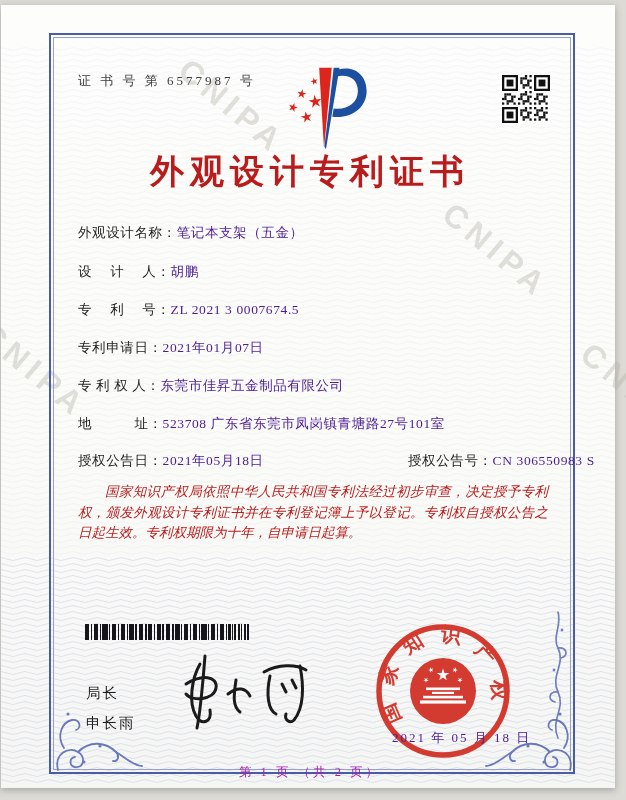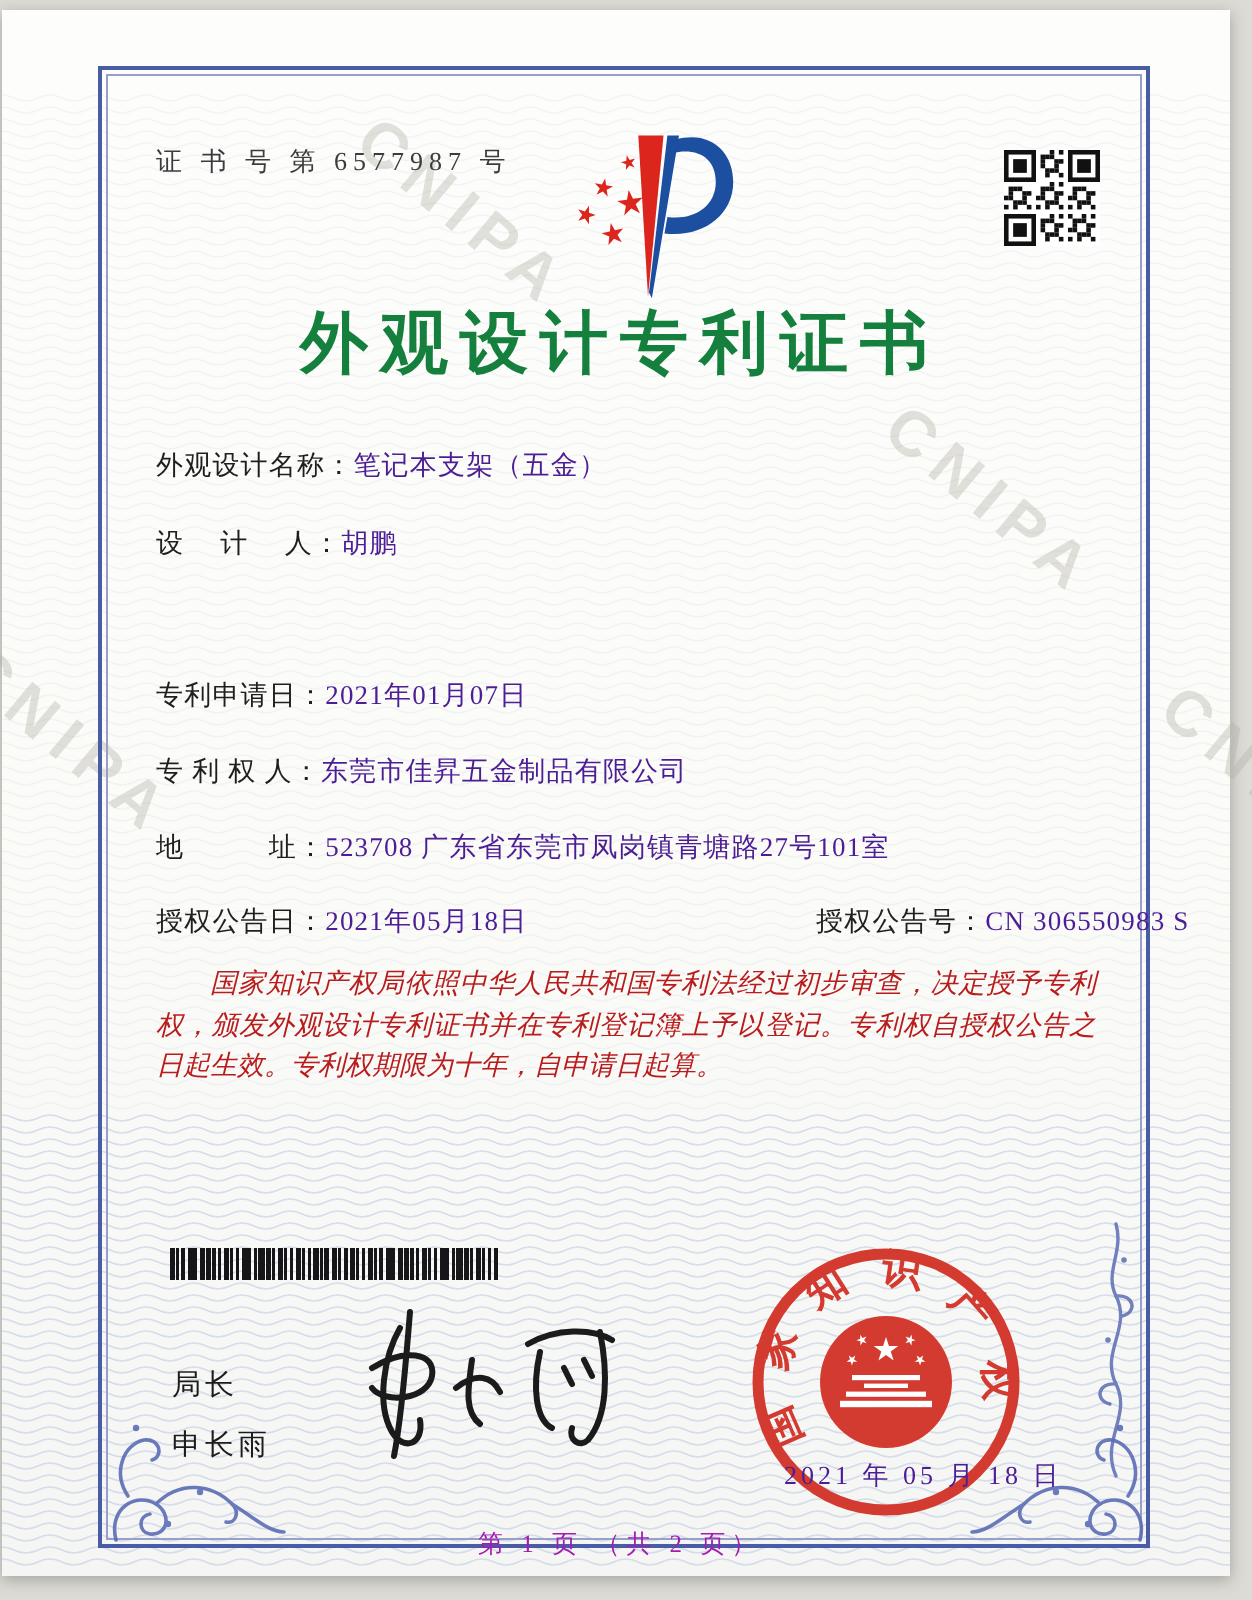--- a/index.html
+++ b/index.html
@@ -25,21 +25,21 @@
   }
   .frame-inner{position:absolute;inset:2px;border:1px solid #97a0cb;}
   .cert-no{
     position:absolute;left:78px;top:72px;z-index:3;
     font-size:13px;color:#3c3c3c;letter-spacing:3px;
   }
   .logo{position:absolute;left:280px;top:62px;z-index:3;}
   .qr{position:absolute;left:502px;top:75px;z-index:3;}
   .title{
     position:absolute;left:49px;top:149px;width:522px;z-index:3;
-    text-align:center;font-size:34px;font-weight:bold;color:#15803d;
+    text-align:center;font-size:34px;font-weight:bold;color:#b91c1c;
     letter-spacing:6px;
   }
   .field-row{
     position:absolute;left:78px;z-index:3;font-size:13.5px;color:#222;
     letter-spacing:.6px;white-space:nowrap;
   }
   .field-label{color:#1f1f1f;}
   .field-value{color:#4c1d95;}
   .grant-col2{position:absolute;left:330px;top:0;}
   .body-text{
@@ -375,20 +375,23 @@
     </svg>
 
   <div class="title">外观设计专利证书</div>
 
   <div class="field-row" style="top:224px;">
     <span class="field-label">外观设计名称：</span><span class="field-value">笔记本支架（五金）</span>
   </div>
   <div class="field-row" style="top:263px;">
     <span class="field-label">设　 计　 人：</span><span class="field-value">胡鹏</span>
   </div>
+  <div class="field-row" style="top:301px;">
+    <span class="field-label">专　 利　 号：</span><span class="field-value">ZL 2021 3 0007674.5</span>
+  </div>
   <div class="field-row" style="top:339px;">
     <span class="field-label">专利申请日：</span><span class="field-value">2021年01月07日</span>
   </div>
   <div class="field-row" style="top:377px;text-align:right;">
     <span class="field-label">专 利 权 人：</span><span class="field-value">东莞市佳昇五金制品有限公司</span>
   </div>
   <div class="field-row" style="top:415px;">
     <span class="field-label">地　　　址：</span><span class="field-value">523708 广东省东莞市凤岗镇青塘路27号101室</span>
   </div>
   <div class="field-row" style="top:452px;width:470px;">

